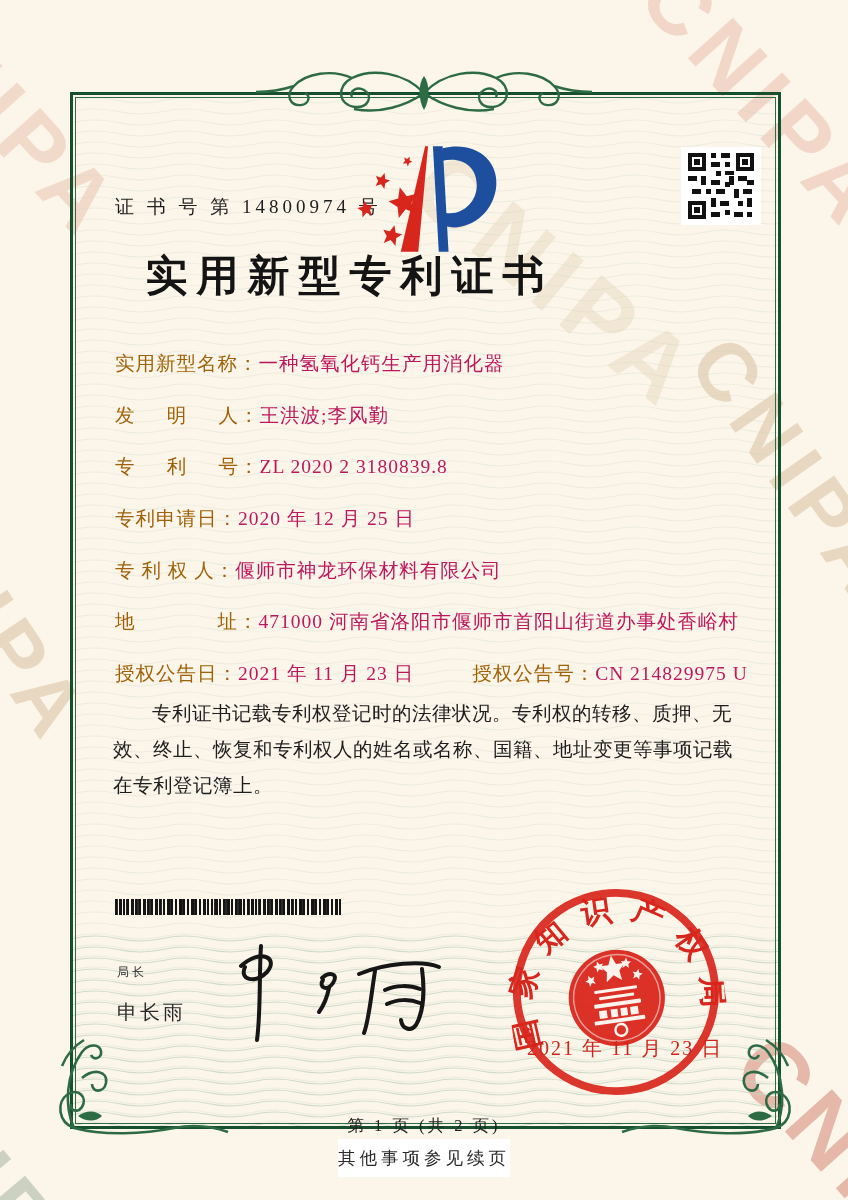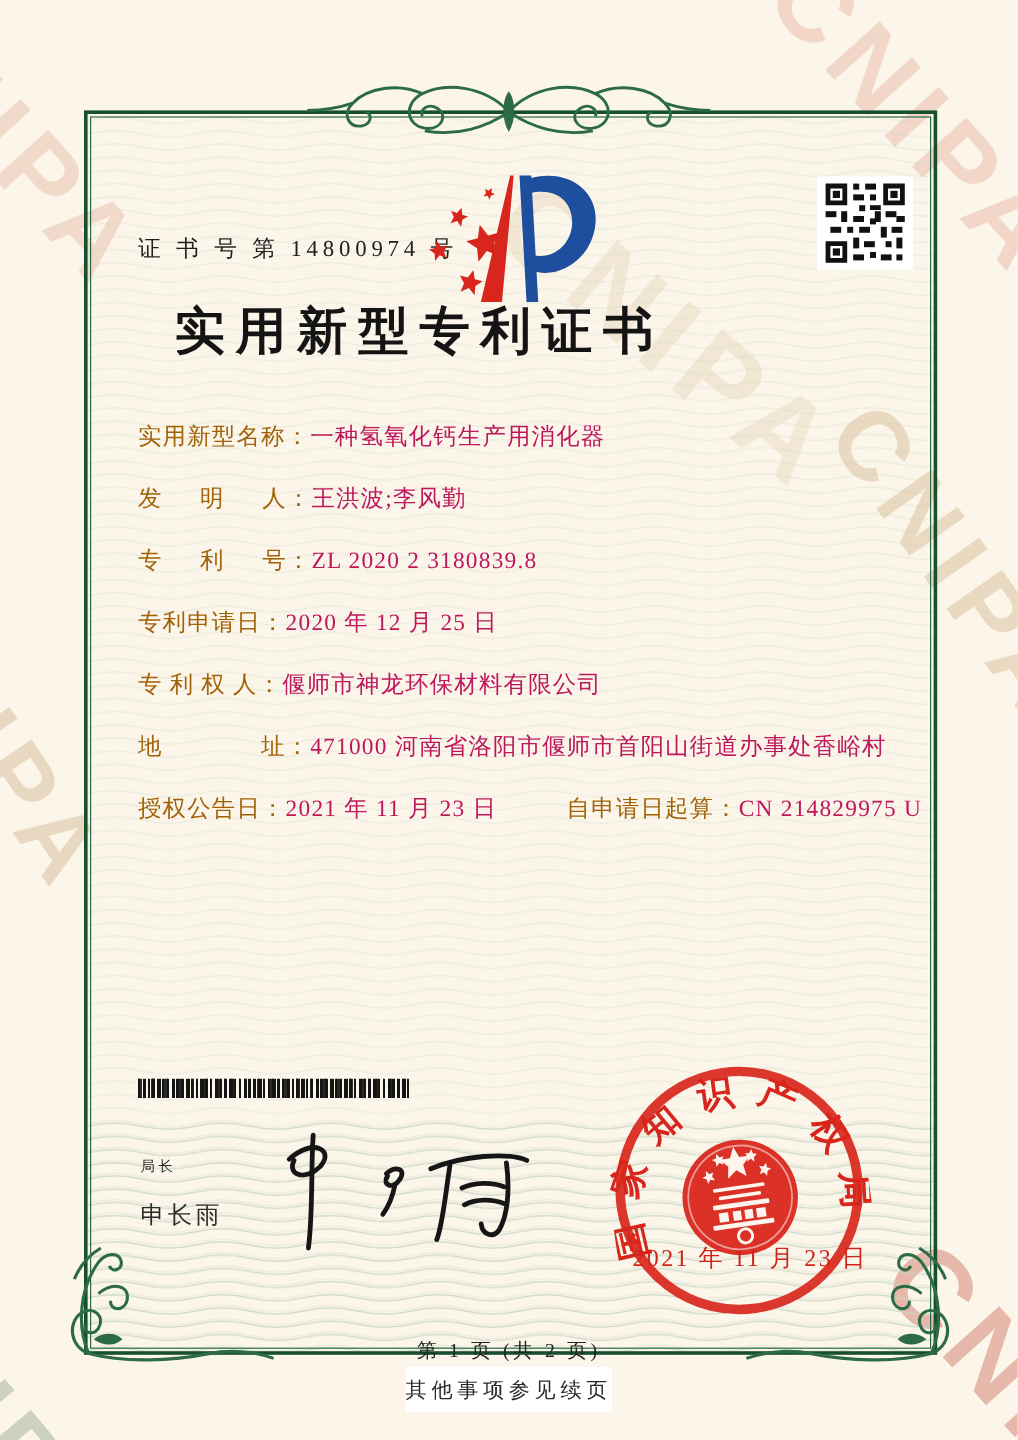--- a/index.html
+++ b/index.html
@@ -223,24 +223,25 @@
 <div class="field" style="top:505px">
   <span class="lbl">专利申请日：</span><span class="val">2020 年 12 月 25 日</span>
 </div>
 <div class="field" style="top:557px">
   <span class="lbl">专 利 权 人：</span><span class="val">偃师市神龙环保材料有限公司</span>
 </div>
 <div class="field" style="top:608px">
   <span class="lbl">地　　　　址：</span><span class="val">471000 河南省洛阳市偃师市首阳山街道办事处香峪村</span>
 </div>
 <div class="field" style="top:660px">
-  <span class="lbl">授权公告日：</span><span class="val">2021 年 11 月 23 日</span><span class="grant-no"><span class="lbl">自申请日起算：</span><span class="val">CN 214829975 U</span></span>
+  <span class="lbl">授权公告日：</span><span class="val">2021 年 11 月 23 日</span><span class="grant-no"><span class="lbl">授权公告号：</span><span class="val">CN 214829975 U</span></span>
 </div>
 
 <div class="body-text">
+  <p>专利证书记载专利权登记时的法律状况。专利权的转移、质押、无效、终止、恢复和专利权人的姓名或名称、国籍、地址变更等事项记载在专利登记簿上。</p>
 </div>
 
 <div class="barcode"></div>
 
 <div class="sig-title">局长</div>
 <div class="sig-name">申长雨</div>
 
 <svg class="sig-hand" width="230" height="115" viewBox="0 0 230 115">
   <g fill="none" stroke="#161616" stroke-width="4" stroke-linecap="round">
     <path d="M36,10 C34,36 36,74 32,104"></path>

